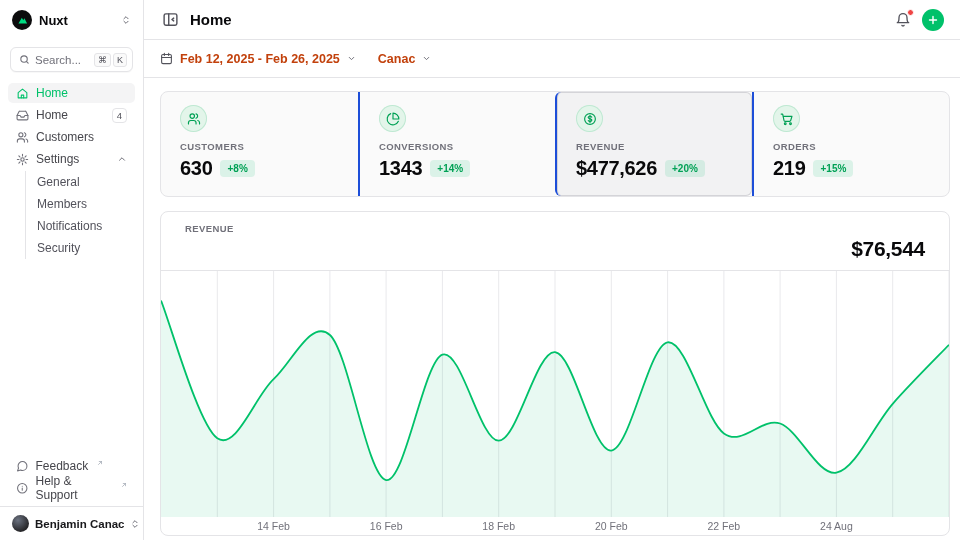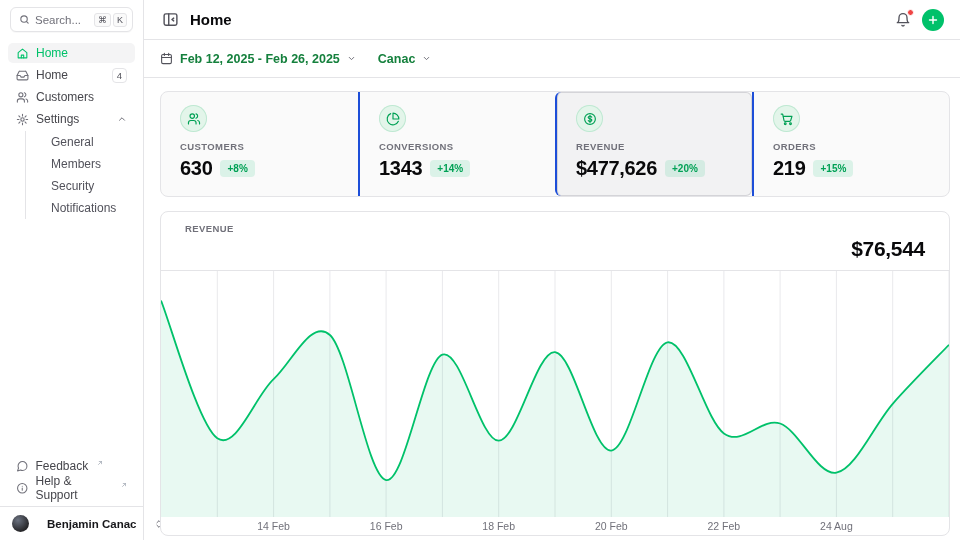--- a/index.html
+++ b/index.html
@@ -27,47 +27,47 @@
   .kbds { display:flex; gap:2px; }
   nav { padding:2px 8px 0; }
   .nav-item { height:20px; margin-bottom:2px; display:flex; align-items:center; gap:7px;
     padding:0 8px; border-radius:5px; font-size:12px; font-weight:500; color:#46464c; cursor:pointer; }
   .nav-item .nic { display:flex; color:#71717a; }
   .nav-item.active { background:#f4f4f5; color:#00c16a; }
   .nav-item.active .nic { color:#00c16a; }
   .nav-item .grow { flex:1; }
   .count-badge { font-size:9.5px; color:#52525b; border:1px solid #e4e4e7;
     border-radius:4px; padding:0 4px; line-height:13px; background:#fff; }
-  .sub-nav { margin:2px 0 2px 17px; border-left:1px solid #e4e4e7; padding-left:14px; }
+  .sub-nav { margin:2px 0 2px 17px; border-left:1px solid #e4e4e7; padding-left:0; }
   .sub-item { height:22px; display:flex; align-items:center; padding-left:11px;
     font-size:12px; font-weight:500; color:#52525b; cursor:pointer; }
   .sb-spacer { flex:1; }
   .sb-footer { padding:0 8px 6px; }
   .ext { color:#9ca3af; margin-left:2px; position:relative; top:-3px; display:inline-flex; }
   .sb-user { border-top:1px solid #e4e4e7; height:34px; display:flex; align-items:center;
-    gap:18px; padding:0 10px 0 12px; cursor:pointer; }
+    gap:6px; padding:0 10px 0 12px; cursor:pointer; }
   .avatar { width:17px; height:17px; border-radius:50%;
     background:radial-gradient(circle at 35% 30%, #6b7280 0%, #27272a 70%); flex:0 0 auto; }
   .user-name { font-size:11.5px; font-weight:700; color:#18181b; flex:1; white-space:nowrap; }
 
   
   .main { flex:1; display:flex; flex-direction:column; min-width:0; }
   .topbar { height:40px; border-bottom:1px solid #e4e4e7; display:flex; align-items:center;
     gap:9px; padding:0 16px; }
   .icon-btn { background:none; border:none; color:#52525b; display:flex; cursor:pointer; padding:2px; }
   .page-title { font-size:15px; font-weight:700; color:#09090b; flex:1; }
   .bell-wrap { position:relative; display:flex; }
   .bell-dot { position:absolute; top:-1px; right:-1px; width:7px; height:7px;
     border-radius:50%; background:#ef4444; border:1.5px solid #fff; }
   .plus-btn { width:22px; height:22px; border-radius:50%; background:#00c16a; border:none;
     color:#fff; display:flex; align-items:center; justify-content:center; cursor:pointer; }
   .toolbar { height:38px; border-bottom:1px solid #e4e4e7; display:flex; align-items:center;
     gap:22px; padding:0 16px; }
   .ghost-btn { background:none; border:none; display:flex; align-items:center; gap:7px;
-    font-family:inherit; font-size:12.5px; font-weight:600; color:#15803d; cursor:pointer; }
+    font-family:inherit; font-size:12.5px; font-weight:600; color:#c2410c; cursor:pointer; }
   .ghost-btn .chev { color:#71717a; display:flex; }
   .ghost-btn .cic { color:#52525b; display:flex; }
 
   .content { padding:13px 10px 0 16px; }
 
   
   .stats { display:grid; grid-template-columns:repeat(4,1fr); border:1px solid #e4e4e7;
     border-radius:8px; background:#fafafa; height:106px; overflow:hidden; }
   .stat-card { padding:13px 19px; cursor:pointer; position:relative; }
   .stat-card + .stat-card { border-left:2px solid #1d4ed8; }
@@ -91,20 +91,34 @@
   .plot svg { display:block; width:100%; height:100%; }
   .xaxis { position:relative; height:18px; }
   .xlabel { position:absolute; top:3px; transform:translateX(-50%); font-size:10.5px; color:#71717a; white-space:nowrap; }
 </style>
 </head>
 <body>
 
 <div class="app">
 
   <aside class="sidebar">
+    <div class="sb-header">
+      <span class="logo">
+        <svg viewBox="0 0 24 24" fill="#00dc82">
+            <path d="M4.5 17.5 10.8 7l2.6 4.4L15.5 8l5 9.5h-16zm9.8-4.6 1.2-2 3.4 5.6h-2.6l-2-3.6z"></path>
+          </svg>
+      </span>
+      <span class="logo-text">Nuxt</span>
+      <span class="sel-icon">
+        <svg width="10" height="10" viewBox="0 0 24 24" fill="none" stroke="currentColor" stroke-width="2.4" stroke-linecap="round" stroke-linejoin="round">
+            <path d="m7 15 5 5 5-5"></path>
+            <path d="m7 9 5-5 5 5"></path>
+          </svg>
+      </span>
+    </div>
 
     <div class="search">
       <span class="sic">
         <svg width="11" height="11" viewBox="0 0 24 24" fill="none" stroke="currentColor" stroke-width="2.4" stroke-linecap="round">
             <circle cx="11" cy="11" r="7"></circle>
             <path d="m20 20-3.5-3.5"></path>
           </svg>
       </span>
       <span class="ph">Search...</span>
       <span class="kbds">
@@ -158,22 +172,22 @@
           <span class="grow"></span>
           <span style="color:#71717a;display:flex">
             <svg width="10" height="10" viewBox="0 0 24 24" fill="none" stroke="currentColor" stroke-width="2.4" stroke-linecap="round" stroke-linejoin="round">
               <path d="m18 15-6-6-6 6"></path>
             </svg>
           </span>
         </div>
         <div class="sub-nav">
           <div class="sub-item">General</div>
           <div class="sub-item">Members</div>
+          <div class="sub-item">Notifications</div>
           <div class="sub-item">Security</div>
-          <div class="sub-item">Notifications</div>
         </div>
       </nav>
     <div class="sb-spacer"></div>
     <div class="sb-footer" id="sb-footer">
         <div class="nav-item">
           <span class="nic">
             <svg width="12.5" height="12.5" viewBox="0 0 24 24" fill="none" stroke="currentColor" stroke-width="2" stroke-linecap="round" stroke-linejoin="round">
               <path d="M21 11.5a8.5 8.5 0 0 1-8.5 8.5 8.4 8.4 0 0 1-3.8-.9L3 21l1.9-5.7a8.4 8.4 0 0 1-.9-3.8A8.5 8.5 0 0 1 12.5 3a8.5 8.5 0 0 1 8.5 8.5z"></path>
             </svg>
           </span>

